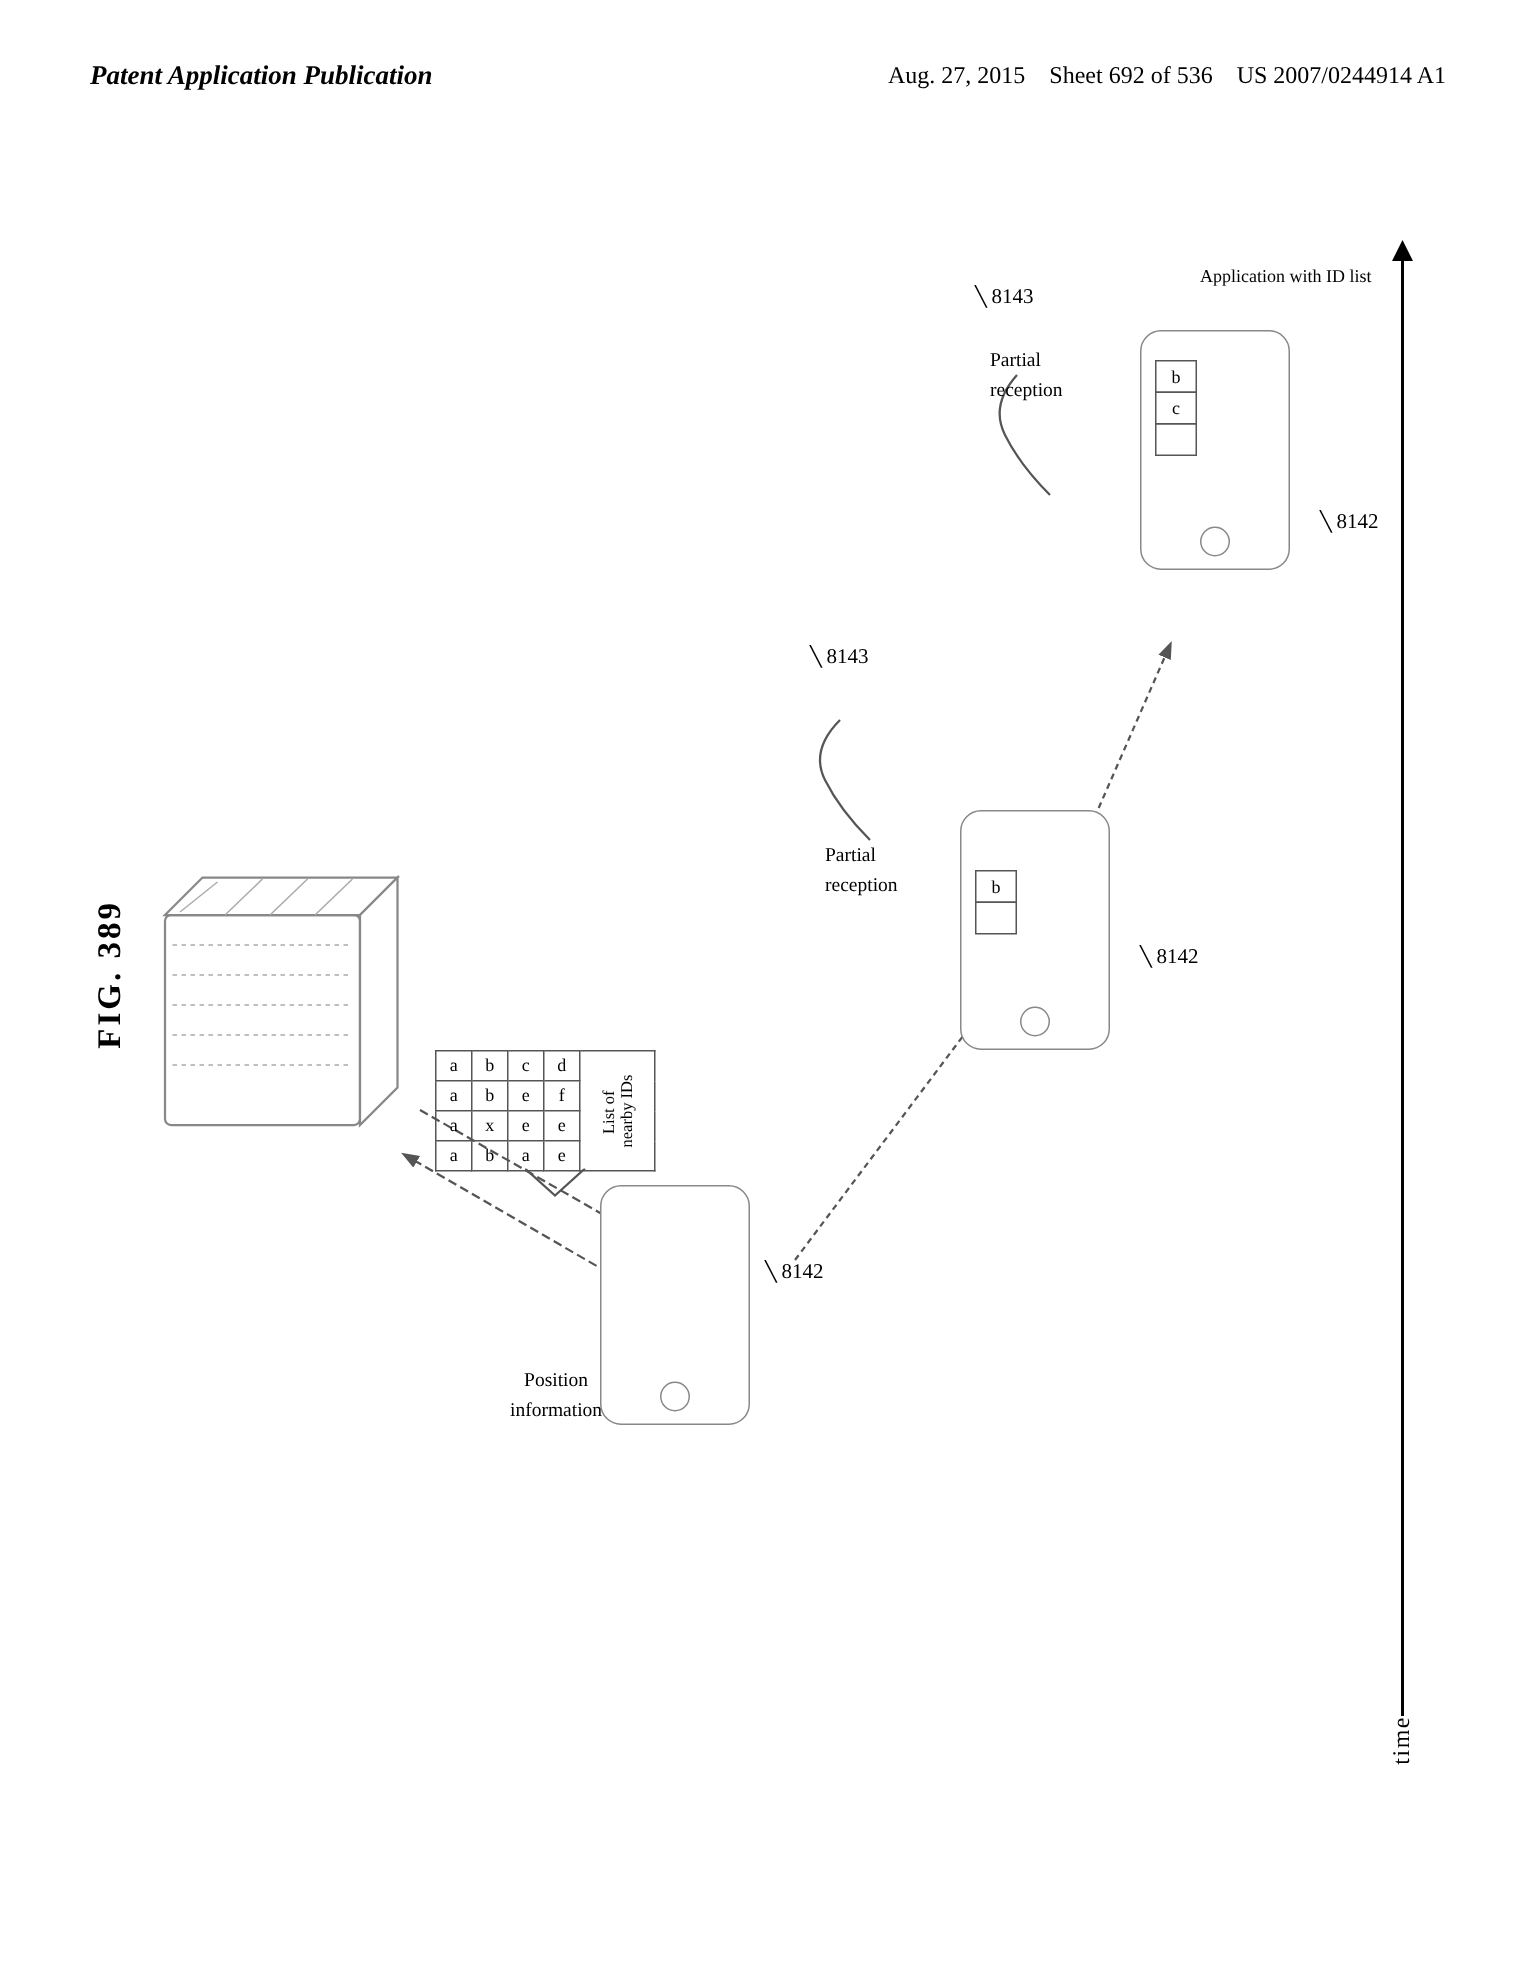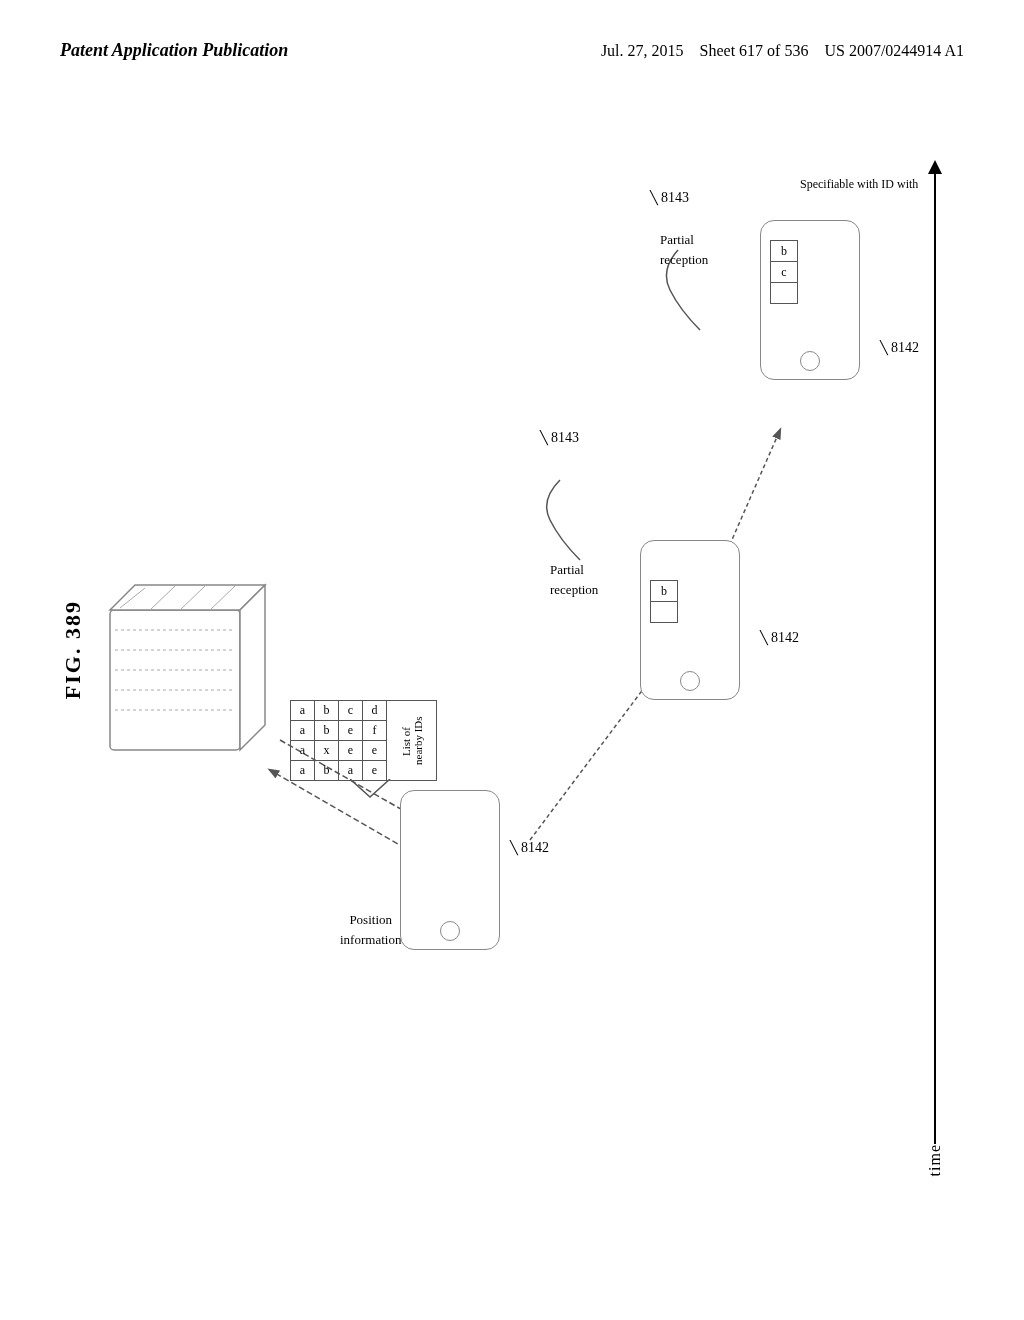--- a/index.html
+++ b/index.html
@@ -140,22 +140,22 @@
       height: 100%;
       pointer-events: none;
     }
   </style>
 </head>
 <body>
 
 <div class="header">
   <div class="header-left">Patent Application Publication</div>
   <div class="header-right">
-    <span>Jul. 27, 2015</span>&nbsp;&nbsp;&nbsp;
-    <span>Sheet 617 of 536</span>&nbsp;&nbsp;&nbsp;
+    <span>Aug. 27, 2015</span>&nbsp;&nbsp;&nbsp;
+    <span>Sheet 692 of 536</span>&nbsp;&nbsp;&nbsp;
     <span>US 2007/0244914 A1</span>
   </div>
 </div>
 
 <div class="diagram-area">
 
   <div class="fig-label">FIG. 389</div>
 
   <div class="time-arrow-container">
     <div class="time-arrow-head"></div>
@@ -285,21 +285,21 @@
 reception</span>
   </div>
 
   <div style="position:absolute; left:710px; top:120px; display:flex; flex-direction:column;">
     <div style="width:28px; height:22px; border:1px solid #555; display:flex; align-items:center; justify-content:center; font-size:12px;">b</div>
     <div style="width:28px; height:22px; border:1px solid #555; display:flex; align-items:center; justify-content:center; font-size:12px; margin-top:-1px;">c</div>
     <div style="width:28px; height:22px; border:1px solid #555; display:flex; align-items:center; justify-content:center; font-size:12px; margin-top:-1px;"></div>
   </div>
 
   <div style="position:absolute; left:740px; top:55px; font-size:12px; line-height:1.5; text-align:center;">
-    <span>Specifiable with ID with</span>
+    <span>Application with ID list</span>
   </div>
 
   <div style="position:absolute; left:590px; top:70px; font-size:14px;">
     <span style="font-size:13px;">╲&nbsp;</span><span>8143</span>
   </div>
 
   <div style="position:absolute; left:280px; top:790px; font-size:13px; line-height:1.5; text-align:center;">
     <span style="white-space:pre-line;margin-top:44px;">Position
 information</span>
   </div>

